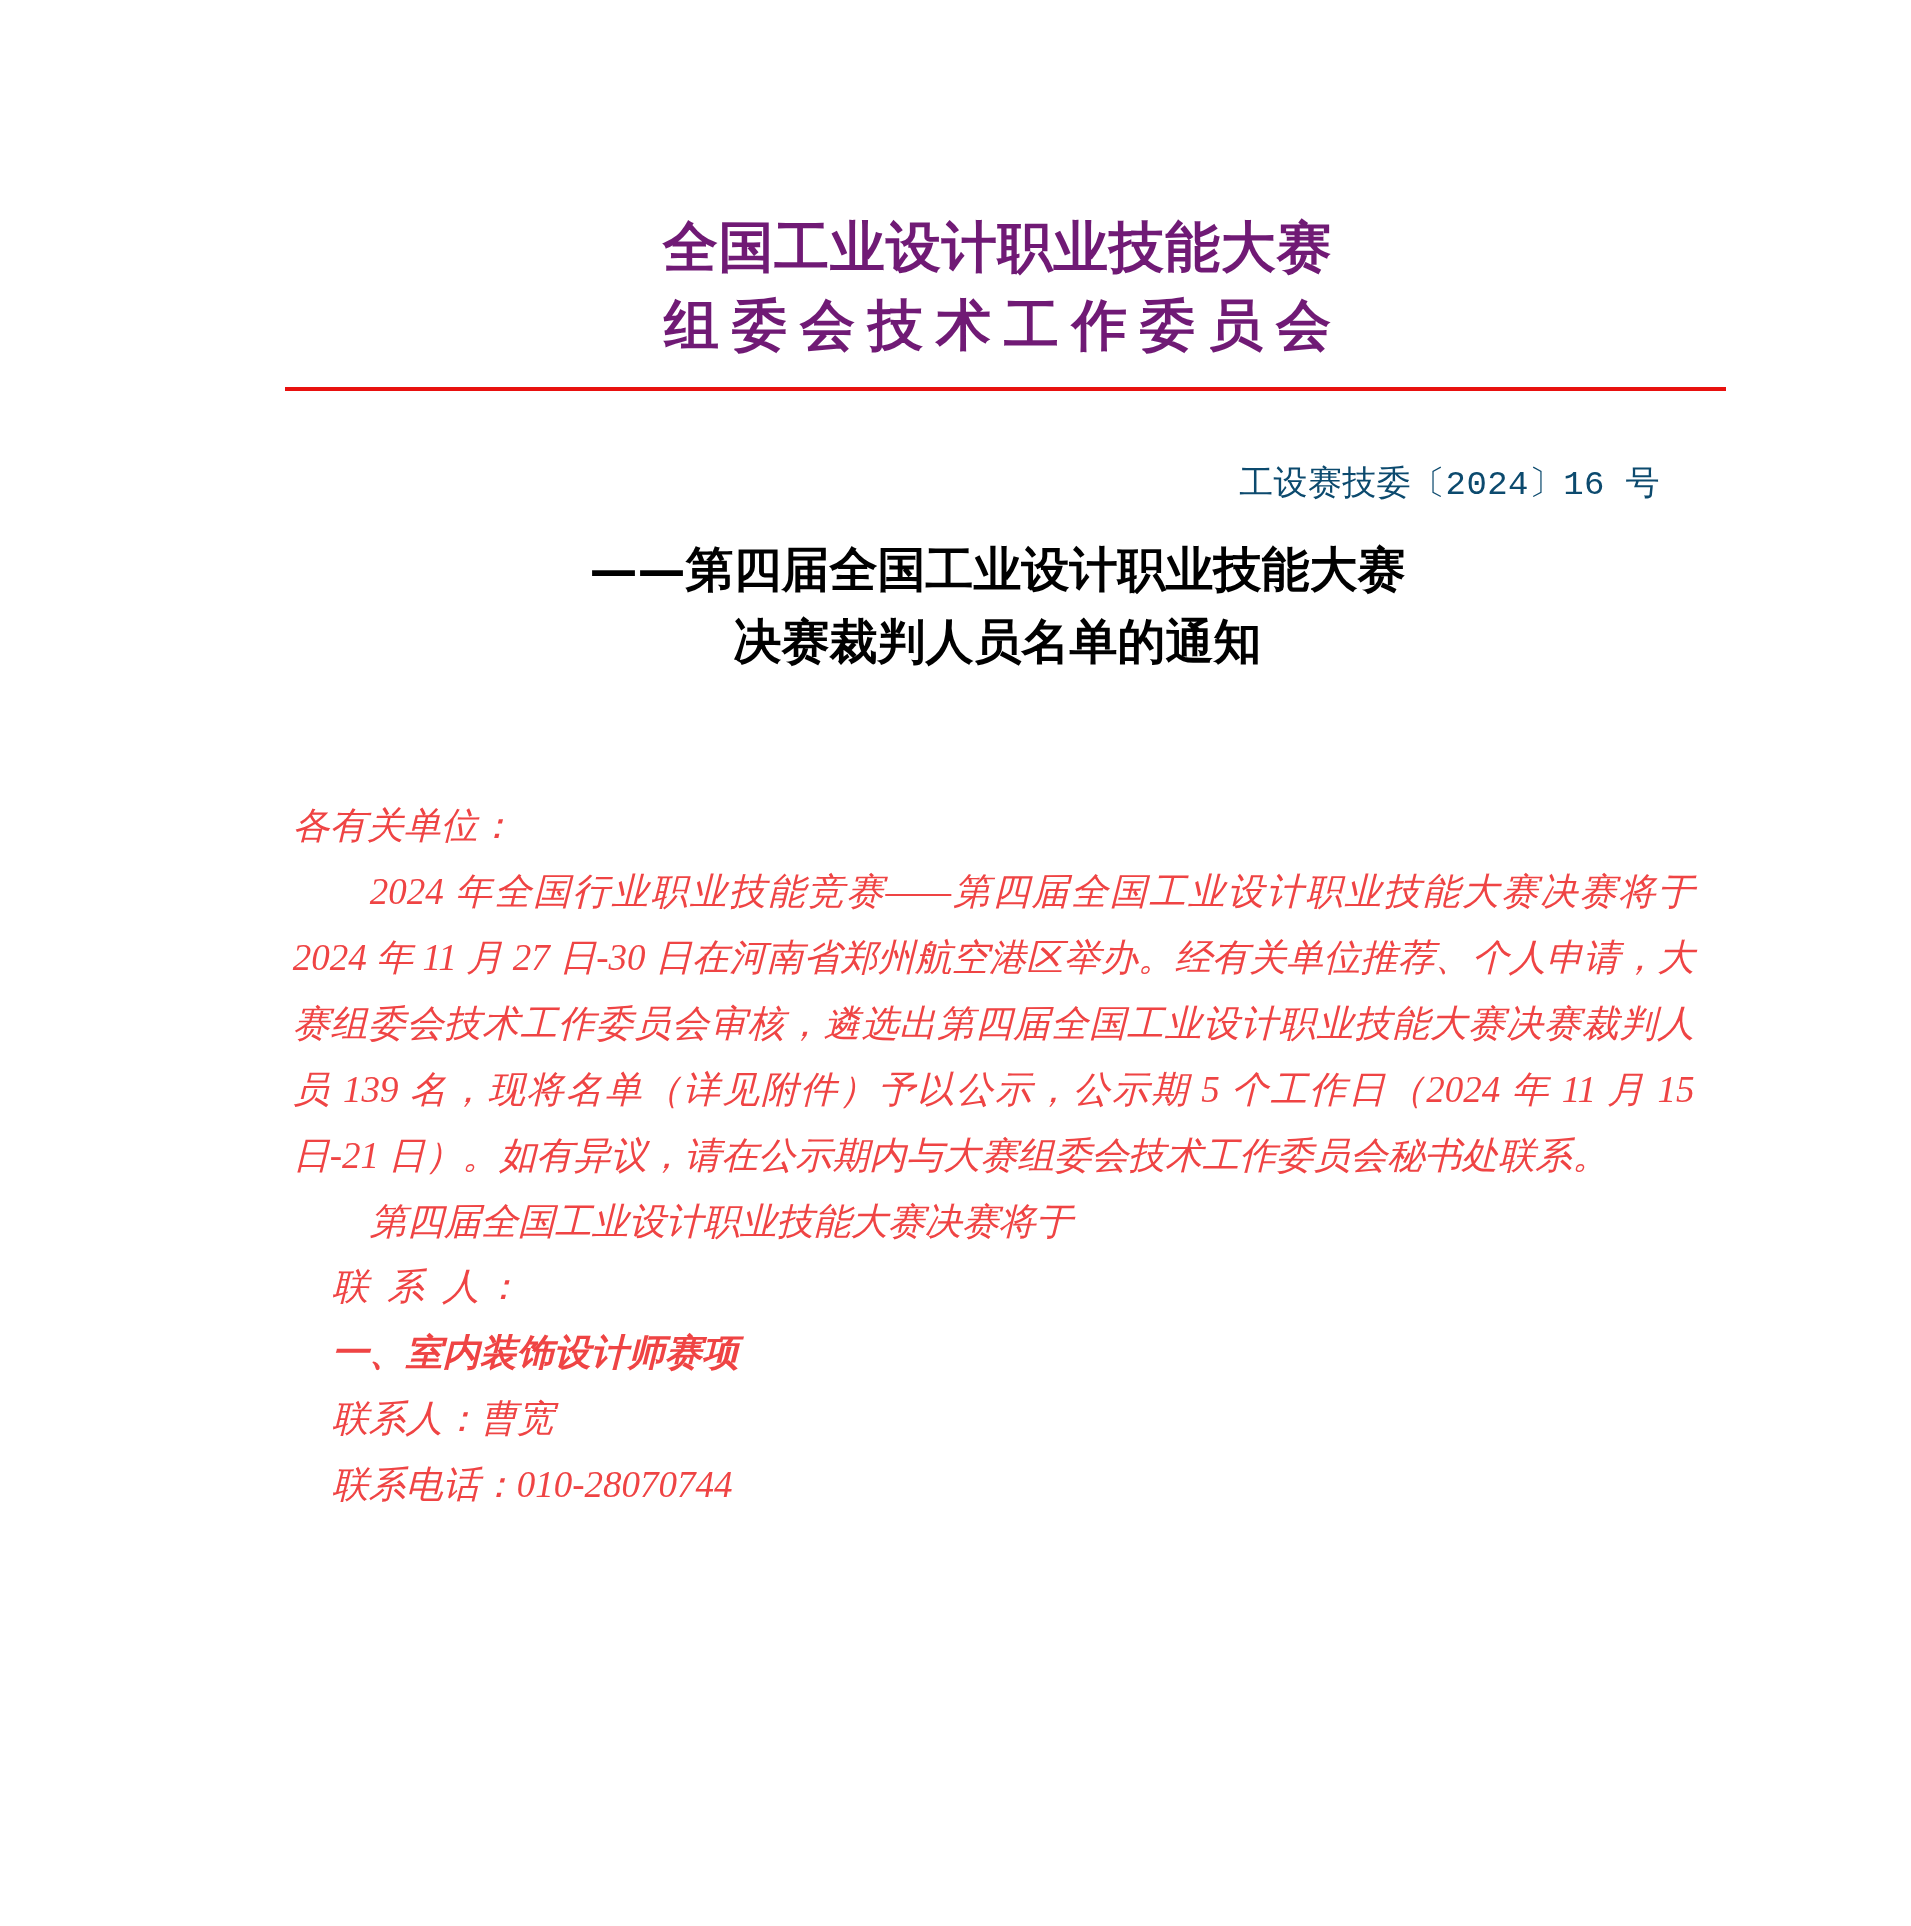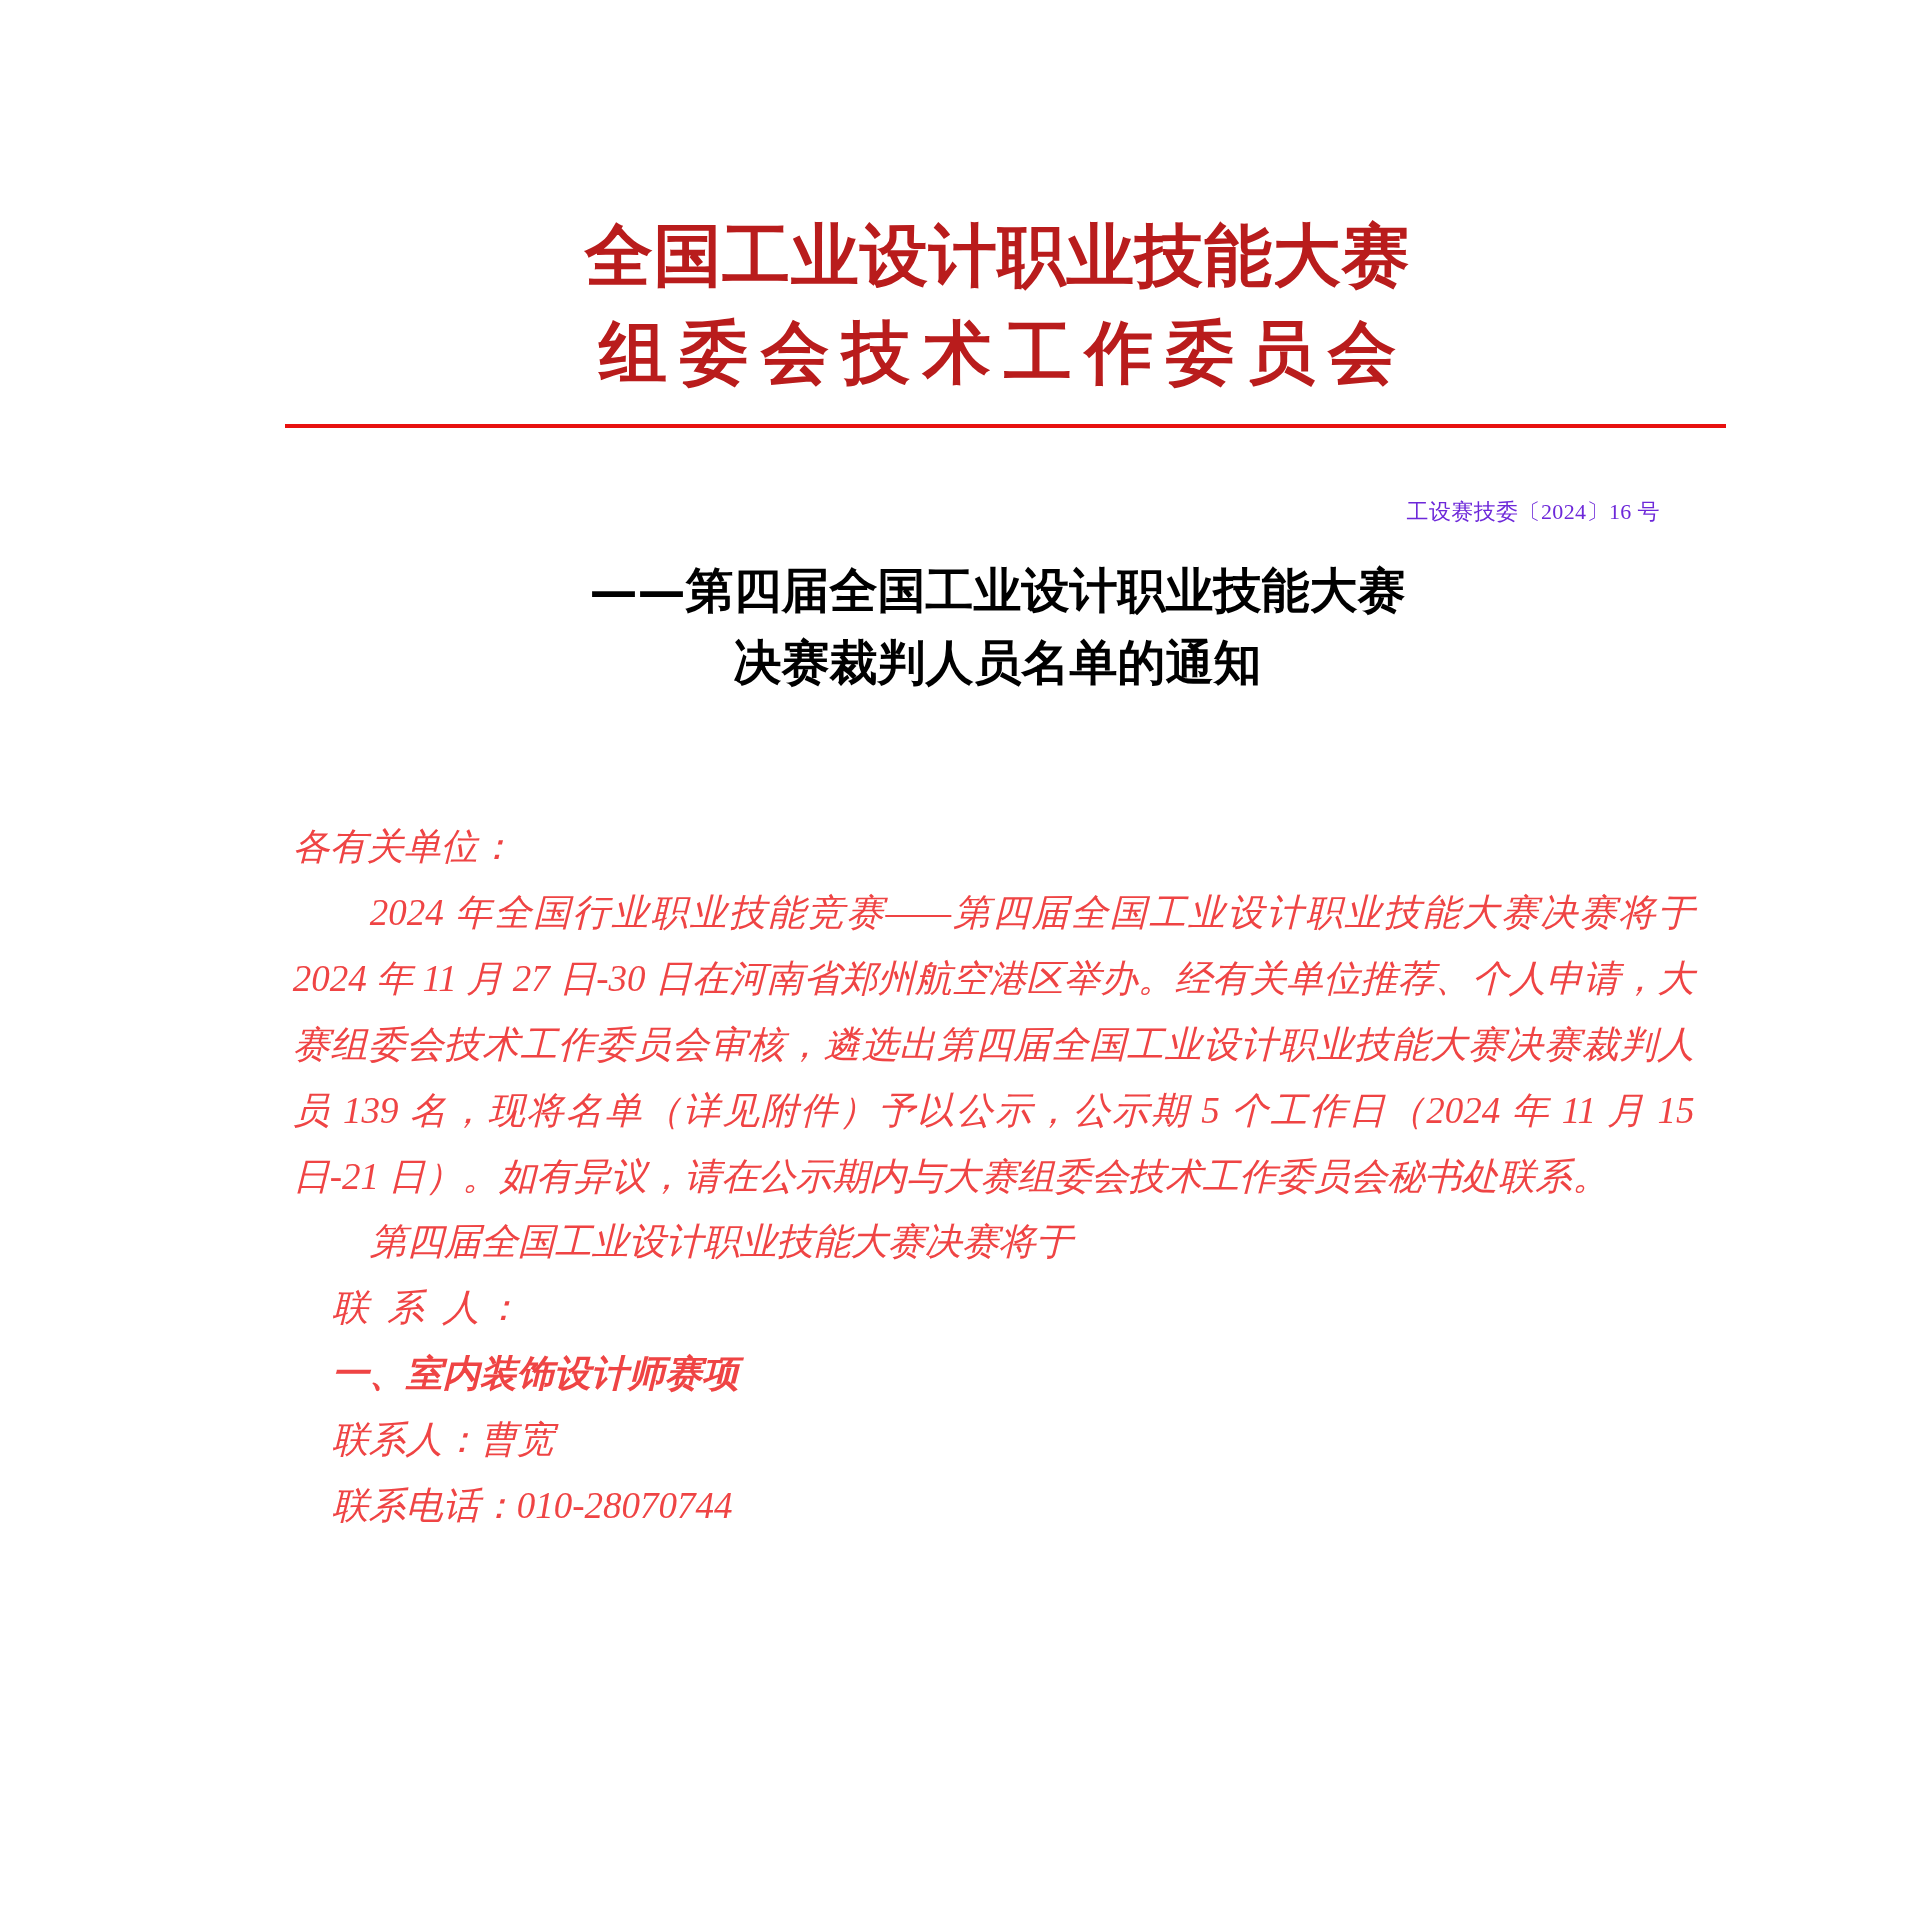--- a/index.html
+++ b/index.html
@@ -24,47 +24,47 @@
     top: 0;
     width: 1425px;
   }
 
   
   .letterhead {
     margin-top: 208px;
     text-align: center;
   }
   .letterhead-line {
-    color: #b91c1c;
-    font-family: Liberation Serif, serif;
+    color: #701a75;
+    font-family: Liberation Sans, sans-serif;
     font-weight: bold;
-    font-size: 68px;
+    font-size: 55px;
     line-height: 1.42;
     letter-spacing: 0.8px;
     white-space: nowrap;
   }
   .letterhead-line.spread {
     letter-spacing: 13px;
     padding-left: 13px;
   }
   .red-rule {
     margin: 23px auto 0 auto;
     width: 1441px;
     height: 4.2px;
     background: #e8110f;
   }
 
   
   .docnum {
     margin-top: 69px;
     text-align: right;
     padding-right: 50px;
-    font-family: Liberation Serif, serif;
-    font-size: 22px;
-    color: #6d28d9;
+    font-family: Liberation Mono, monospace;
+    font-size: 34px;
+    color: #0c4a6e;
     letter-spacing: 0.4px;
   }
 
   
   .title {
     margin-top: 27px;
     text-align: center;
     font-family: "DejaVu Serif", serif;
     font-weight: bold;
     font-size: 48px;

